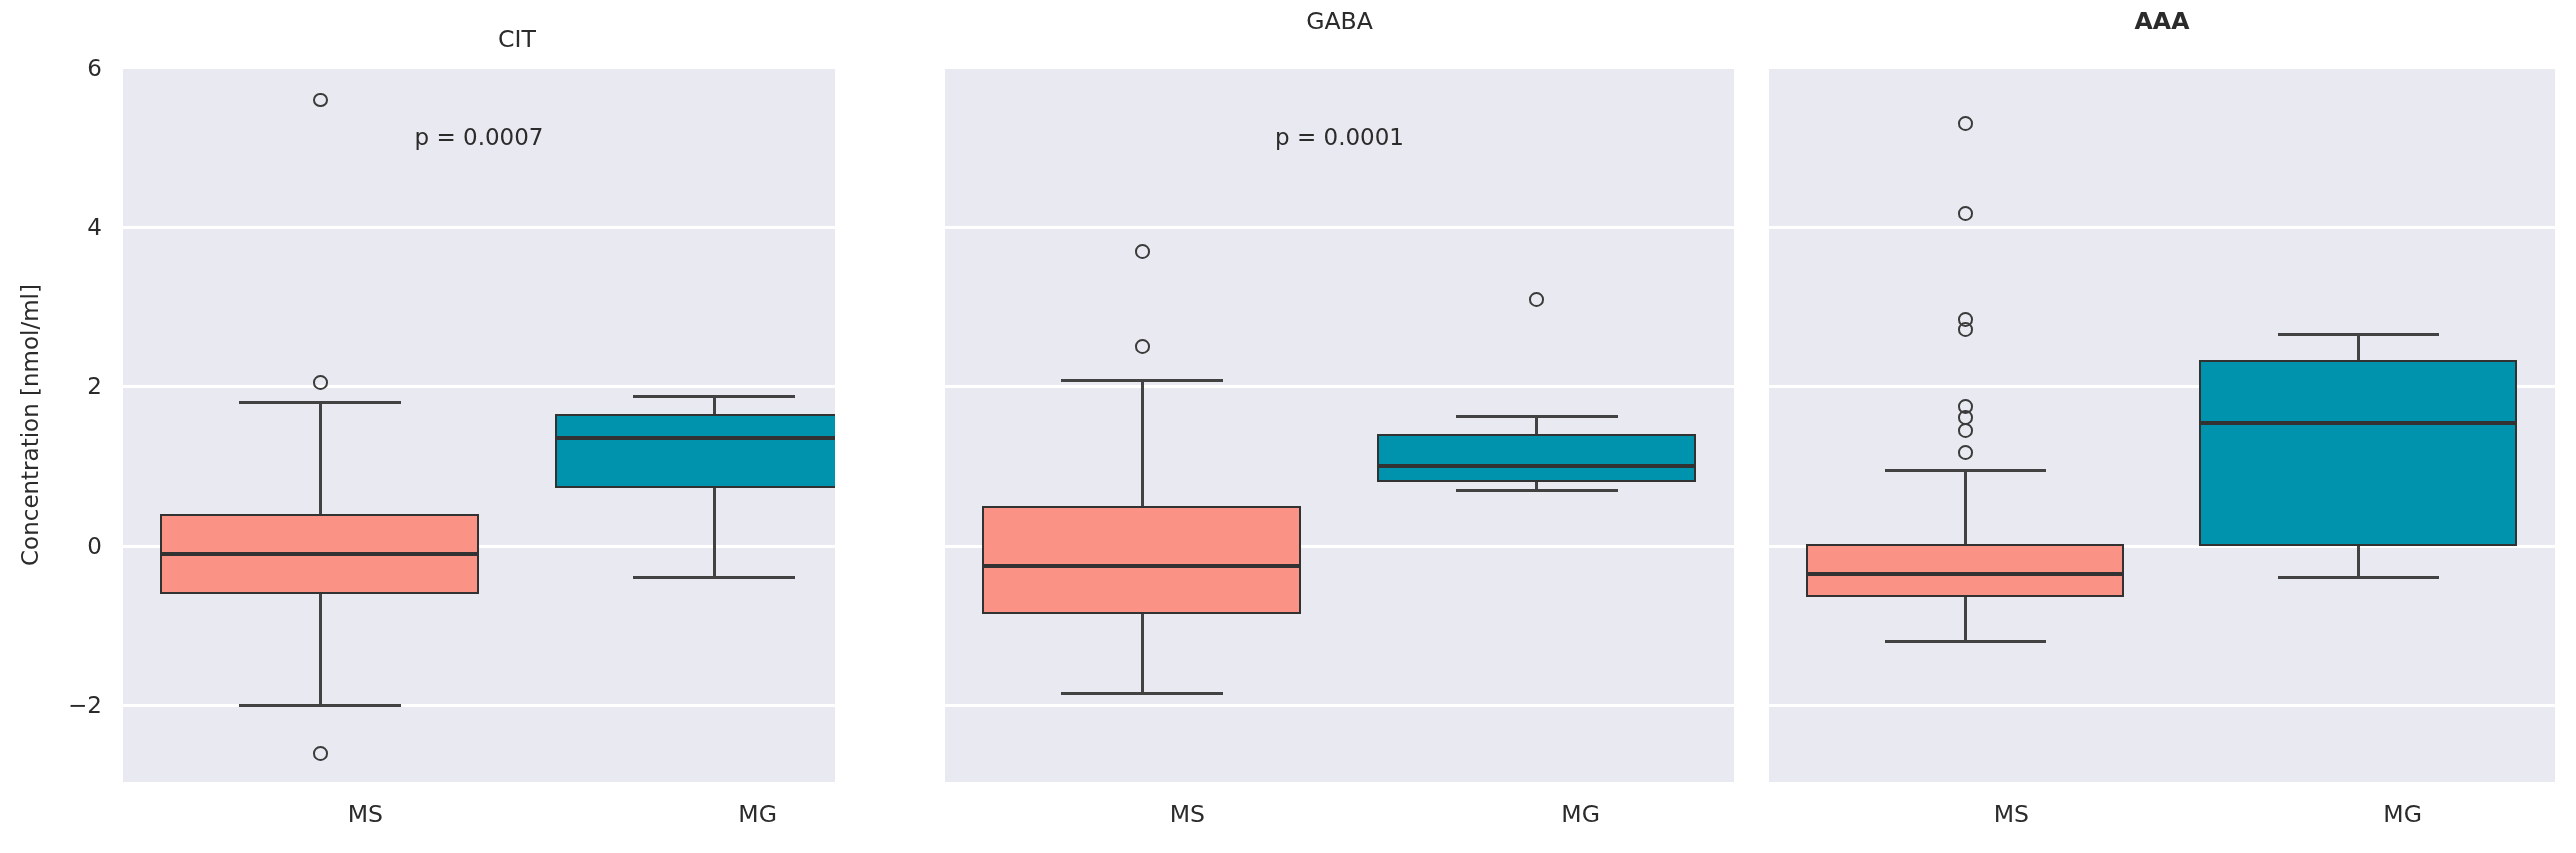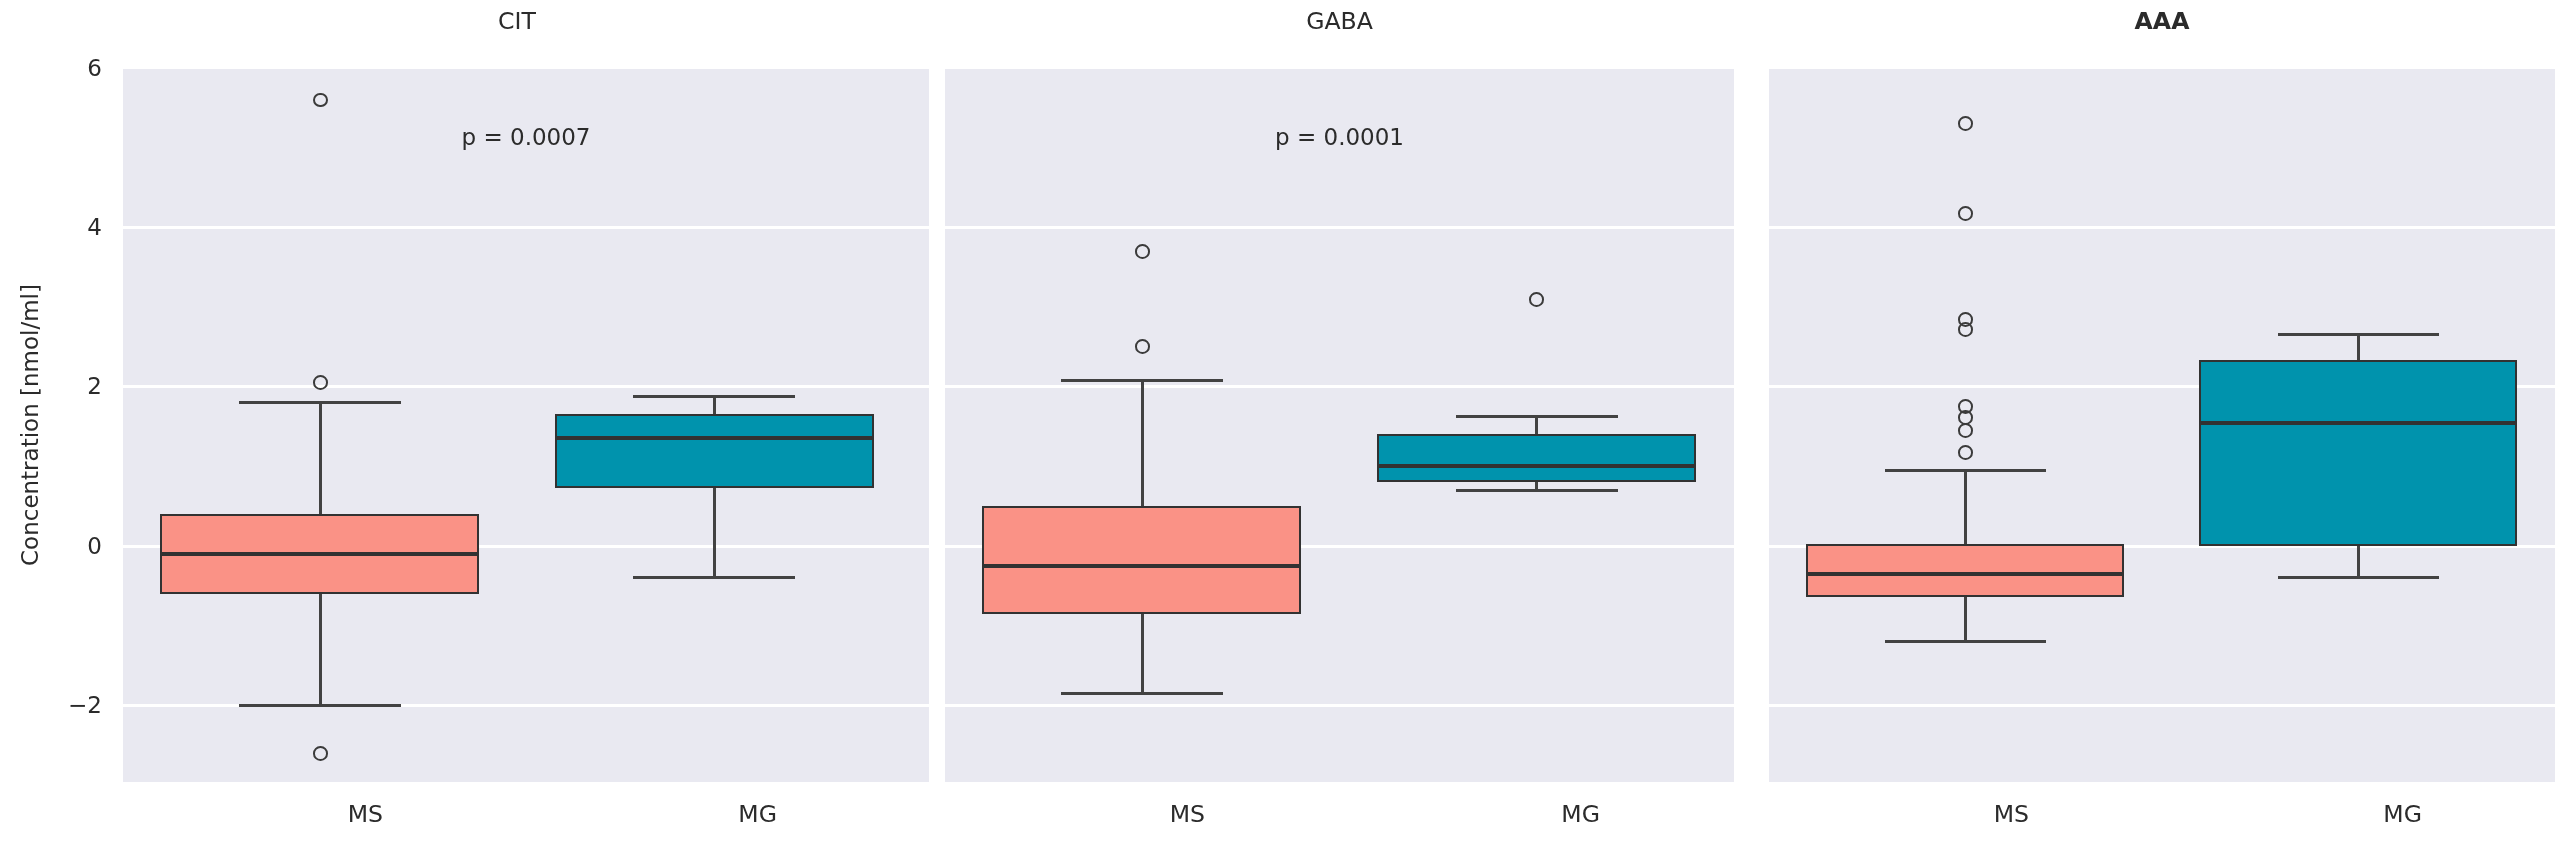--- a/index.html
+++ b/index.html
@@ -51,22 +51,22 @@
 
 <div class="ylabel">Concentration [nmol/ml]</div>
 <div id="yticks">
     <div class="ytick" style="left: 0px; top: 57px;">6</div>
     <div class="ytick" style="left: 0px; top: 216px;">4</div>
     <div class="ytick" style="left: 0px; top: 375px;">2</div>
     <div class="ytick" style="left: 0px; top: 535px;">0</div>
     <div class="ytick" style="left: 0px; top: 694px;">−2</div>
   </div>
 <div id="panels">
-    <div class="panel-title" style="left: 123px; width: 788px;">CIT</div>
-    <div class="panel" style="left: 123px; width: 806px; background: rgb(233, 233, 241);">
+    <div class="panel-title" style="left: 123px; width: 788px; margin-top: 18px;">CIT</div>
+    <div class="panel" style="left: 123px; width: 712px; background: rgb(233, 233, 241);">
       <div class="grid-line" style="top: -1.3px; background: rgb(255, 255, 255);"></div>
       <div class="grid-line" style="top: 158px; background: rgb(255, 255, 255);"></div>
       <div class="grid-line" style="top: 317px; background: rgb(255, 255, 255);"></div>
       <div class="grid-line" style="top: 477px; background: rgb(255, 255, 255);"></div>
       <div class="grid-line" style="top: 636px; background: rgb(255, 255, 255);"></div>
       <div class="p-label" style="top: 56px;">p = 0.0007</div>
       <div class="whisker" style="left: 196px; top: 335px; height: 303px;"></div>
       <div class="cap" style="left: 116px; width: 162px; top: 333px;"></div>
       <div class="cap" style="left: 116px; width: 162px; top: 636px;"></div>
       <div class="bxp" style="left: 37px; width: 319px; top: 446px; height: 80px; background: rgb(250, 146, 134);"></div>

